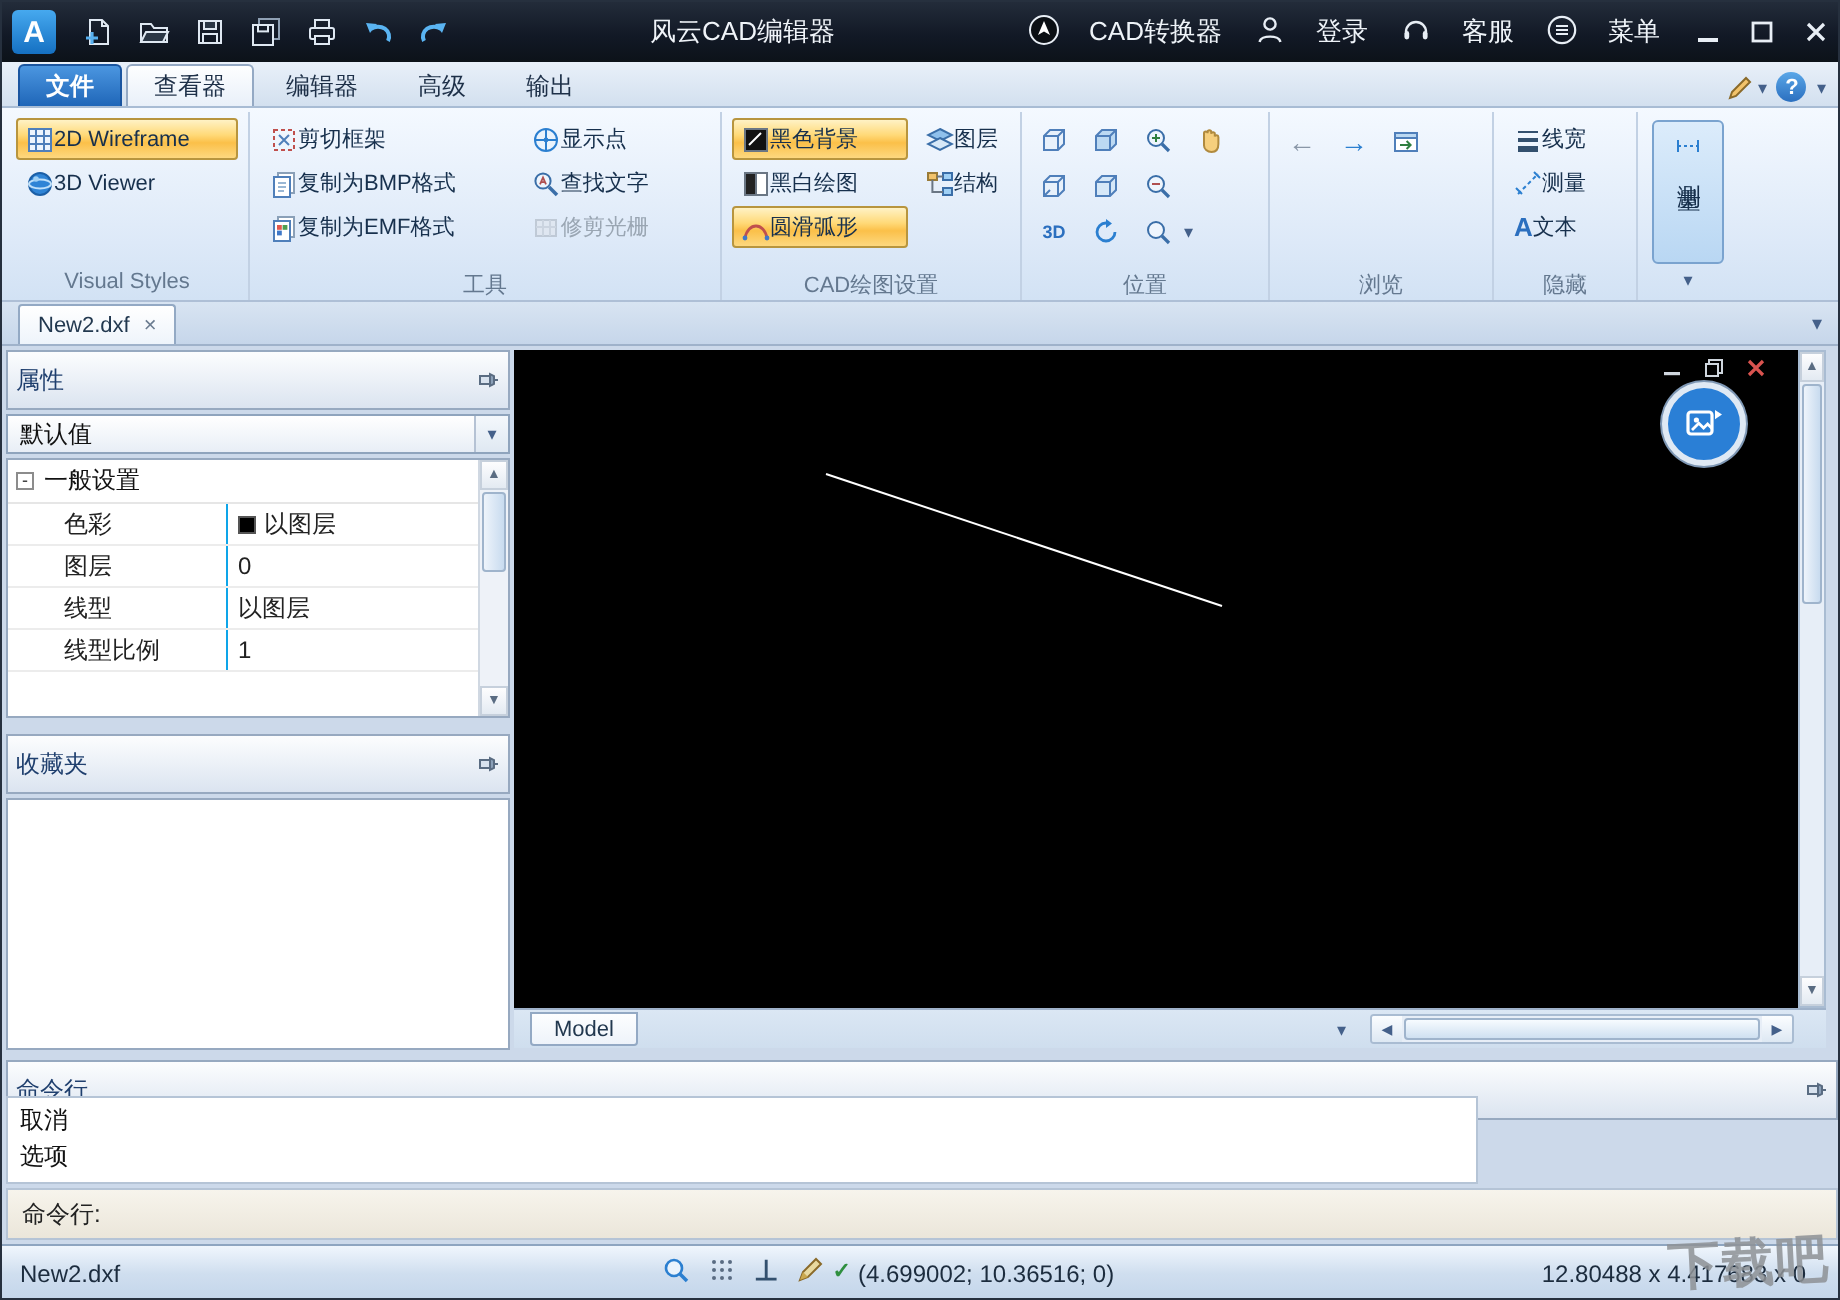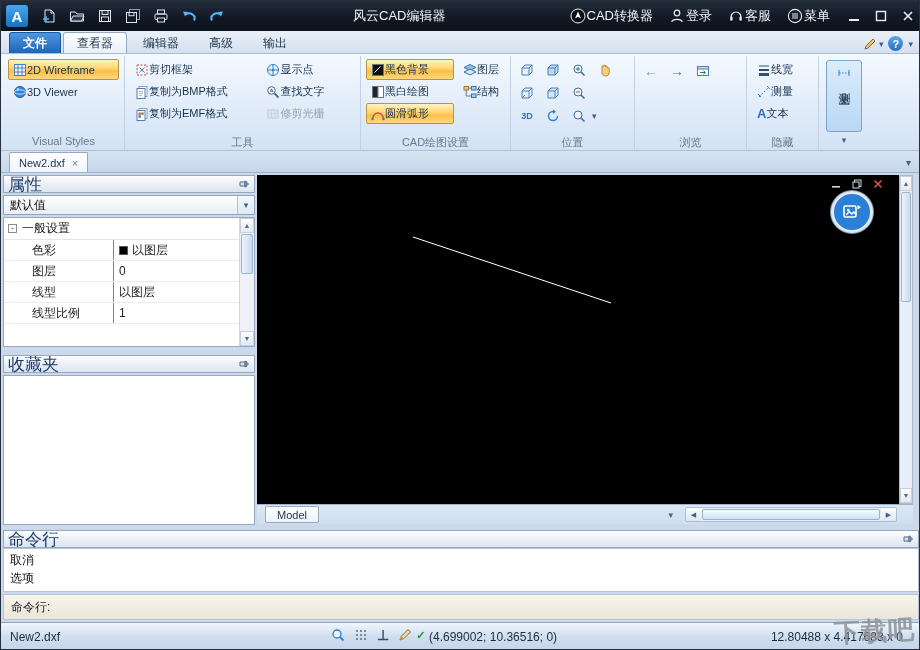--- a/index.html
+++ b/index.html
@@ -5,21 +5,21 @@
 *{margin:0;padding:0;box-sizing:border-box;font-family:"Liberation Sans",sans-serif;}
 #app{position:relative;width:920px;height:650px;background:#ccd9ea;border:1px solid #26303e;overflow:hidden;}
 svg{display:block}
 
 .titlebar{position:absolute;left:0;top:0;width:920px;height:30px;background:linear-gradient(#232c3a,#121926 55%,#0c1219);display:flex;align-items:center;color:#e8eef5;}
 .logo{width:22px;height:22px;margin:0 8px 0 5px;border-radius:3px;background:linear-gradient(#46a9ef,#1570c2);display:flex;align-items:center;justify-content:center;font-weight:bold;font-size:15px;color:#fff;}
 .qat{display:flex;gap:3px;align-items:center;}
 .tbtn{width:25px;height:24px;display:flex;align-items:center;justify-content:center;border-radius:2px;}
 .wtitle{flex:1;text-align:center;font-size:13px;color:#f0f4f9;}
 .tb-actions{display:flex;gap:16px;align-items:center;margin-right:10px;}
-.tb-act{display:flex;gap:1px;align-items:center;font-size:13px;color:#eef3f8;}
+.tb-act{display:flex;gap:15px;align-items:flex-start;font-size:13px;color:#eef3f8;}
 .winbtns{display:flex;}
 .wbtn{width:27px;height:30px;display:flex;align-items:center;justify-content:center;}
 
 .tabbar{position:absolute;left:0;top:30px;width:920px;height:23px;background:linear-gradient(#e9f0f9,#d3e0ef);border-bottom:1px solid #a8bcd4;display:flex;align-items:flex-end;padding-left:8px;}
 .rtab{height:21px;padding:0 13px;font-size:12px;color:#1e3048;display:flex;align-items:center;border:1px solid transparent;border-bottom:none;border-radius:3px 3px 0 0;margin-right:2px;}
 .rtab.file{background:linear-gradient(#4b96e0,#1f66b8);color:#fff;border-color:#1a55a0;font-weight:bold;}
 .rtab.active{background:linear-gradient(#fdfeff,#e9f0f9);border-color:#94a9c4;}
 .tabbar-right{margin-left:auto;display:flex;gap:5px;align-items:center;padding:0 8px 2px 0;}
 .helpbtn{width:15px;height:15px;border-radius:50%;background:linear-gradient(#5aa7e8,#2b6fbf);color:#fff;font-size:11px;font-weight:bold;display:flex;align-items:center;justify-content:center;}
 .smallchev{font-size:9px;color:#44608a;}
@@ -39,21 +39,21 @@
 .vbtn{width:36px;height:72px;background:linear-gradient(#dcecfb,#b9d7f3);border:1px solid #7aa3cf;border-radius:3px;display:flex;flex-direction:column;align-items:center;padding-top:5px;gap:3px;}
 .vtext{writing-mode:vertical-lr;font-size:12px;color:#17304d;letter-spacing:2px;}
 .vchev{font-size:9px;color:#44608a;margin-top:3px;}
 
 .doctabs{position:absolute;left:0;top:150px;width:920px;height:22px;background:linear-gradient(#d8e4f2,#c6d6ea);border-bottom:1px solid #9fb2ca;display:flex;align-items:flex-end;padding:0 8px;}
 .dtab{height:20px;background:linear-gradient(#fff,#eef4fb);border:1px solid #93a9c4;border-bottom:none;border-radius:2px 2px 0 0;display:flex;align-items:center;gap:7px;padding:0 9px;font-size:11px;color:#22384f;}
 .dclose{color:#6b7c90;font-size:11px;}
 .dchev{margin-left:auto;font-size:10px;color:#44608a;padding:0 2px 4px;}
 
 .leftpanel{position:absolute;left:2px;top:174px;width:252px;height:350px;display:flex;flex-direction:column;}
-.phead{height:18px;background:linear-gradient(#fcfdfe,#dbe4f0);border:1px solid #97a9c0;display:flex;align-items:center;padding:0 4px;font-size:17px;color:#1f3f6e;}
+.phead{height:30px;background:linear-gradient(#fcfdfe,#dbe4f0);border:1px solid #97a9c0;display:flex;align-items:center;padding:0 4px;font-size:12px;color:#1f3f6e;}
 .pin{margin-left:auto;display:flex;}
 .combo{margin-top:2px;height:20px;border:1px solid #8fa4bd;background:linear-gradient(#fff,#e8eef6);display:flex;align-items:center;font-size:12px;padding-left:6px;color:#111;}
 .arrowbox{margin-left:auto;width:17px;height:100%;border-left:1px solid #b5c2d4;background:linear-gradient(#f4f8fc,#dfe8f2);display:flex;align-items:center;justify-content:center;font-size:9px;color:#44608a;}
 .pgrid{margin-top:2px;height:130px;border:1px solid #97a9c0;background:#fff;position:relative;font-size:12px;}
 .pgridin{margin-right:15px;}
 .pgrow{height:22px;display:flex;align-items:center;gap:5px;padding-left:4px;border-bottom:1px solid #e6e6e6;color:#111;}
 .expander{width:9px;height:9px;border:1px solid #8c8c8c;background:#fff;font-size:9px;line-height:7px;text-align:center;color:#333;}
 .prow{height:21px;display:flex;border-bottom:1px solid #ececec;}
 .pname{width:110px;padding-left:28px;display:flex;align-items:center;border-right:1px solid #0ea5e9;color:#222;font-family:Liberation Mono, monospace;}
 .pval{flex:1;padding-left:5px;display:flex;align-items:center;gap:4px;color:#222;}
@@ -74,21 +74,21 @@
 .cwin{width:14px;height:12px;display:flex;align-items:center;justify-content:center;}
 .circlebtn{position:absolute;top:16px;right:26px;width:42px;height:42px;border-radius:50%;background:#2a7fd6;border:3px solid #dfe9f4;box-shadow:0 0 0 1px #7e97b4,0 1px 3px rgba(0,0,0,.55);display:flex;align-items:center;justify-content:center;z-index:3;}
 .vscroll{position:absolute;left:898px;top:174px;width:14px;height:329px;background:#e7eef7;border:1px solid #a9bcd2;display:flex;flex-direction:column;}
 .canvas-bottom{position:absolute;left:256px;top:503px;width:656px;height:20px;background:linear-gradient(#dbe7f4,#cfdeee);border-top:1px solid #9fb2ca;display:flex;align-items:center;padding:0 4px;}
 .modeltab{height:17px;background:linear-gradient(#fdfeff,#eef3fa);border:1px solid #93a9c4;border-radius:0 0 2px 2px;padding:0 11px;font-size:11px;display:flex;align-items:center;color:#22384f;margin-left:4px;}
 .hscroll{display:flex;width:212px;height:15px;border:1px solid #a9bcd2;background:#e7eef7;border-radius:2px;overflow:hidden;margin-right:12px;}
 .harrow{width:15px;display:flex;align-items:center;justify-content:center;font-size:7px;color:#44608a;background:linear-gradient(#fbfdff,#dde8f3);}
 .hthumb{flex:1;margin:1px;background:linear-gradient(#f7fbff,#cfe0f1);border:1px solid #9fb4cc;border-radius:2px;}
 
 .cmdhead{position:absolute;left:2px;top:529px;width:916px;}
-.cmdhist{position:absolute;left:2px;top:547px;width:916px;height:44px;background:#fff;border:1px solid #b5c4d6;font-size:12px;color:#111;padding:2px 6px;line-height:1.5;}
+.cmdhist{position:absolute;left:2px;top:547px;width:736px;height:44px;background:#fff;border:1px solid #b5c4d6;font-size:12px;color:#111;padding:2px 6px;line-height:1.5;}
 .cmdinput{position:absolute;left:2px;top:593px;width:916px;height:26px;background:linear-gradient(#f7f4ec,#ebe6da);border:1px solid #b5c4d6;display:flex;align-items:center;padding-left:7px;font-size:12px;color:#222;gap:6px;}
 .cmdinput input{flex:1;background:transparent;border:none;outline:none;font:inherit;color:#222;height:100%;}
 
 .statusbar{position:absolute;left:0;top:621px;width:920px;height:29px;background:linear-gradient(#f0f6fd,#cfdeef 50%,#c3d5ea);border-top:1px solid #8ea5c0;font-size:12px;color:#1c2c3e;}
 .sb-file{position:absolute;left:9px;top:7px;}
 .sb-icons{position:absolute;left:330px;top:5px;display:flex;gap:9px;align-items:center;}
 .sb-coords{position:absolute;left:428px;top:7px;}
 .sb-size{position:absolute;right:18px;top:7px;}
 .perp{font-size:14px;font-weight:bold;color:#33506e;line-height:1;}
 .chk{color:#2f8f3f;font-size:11px;font-weight:bold;margin-left:-5px;}

